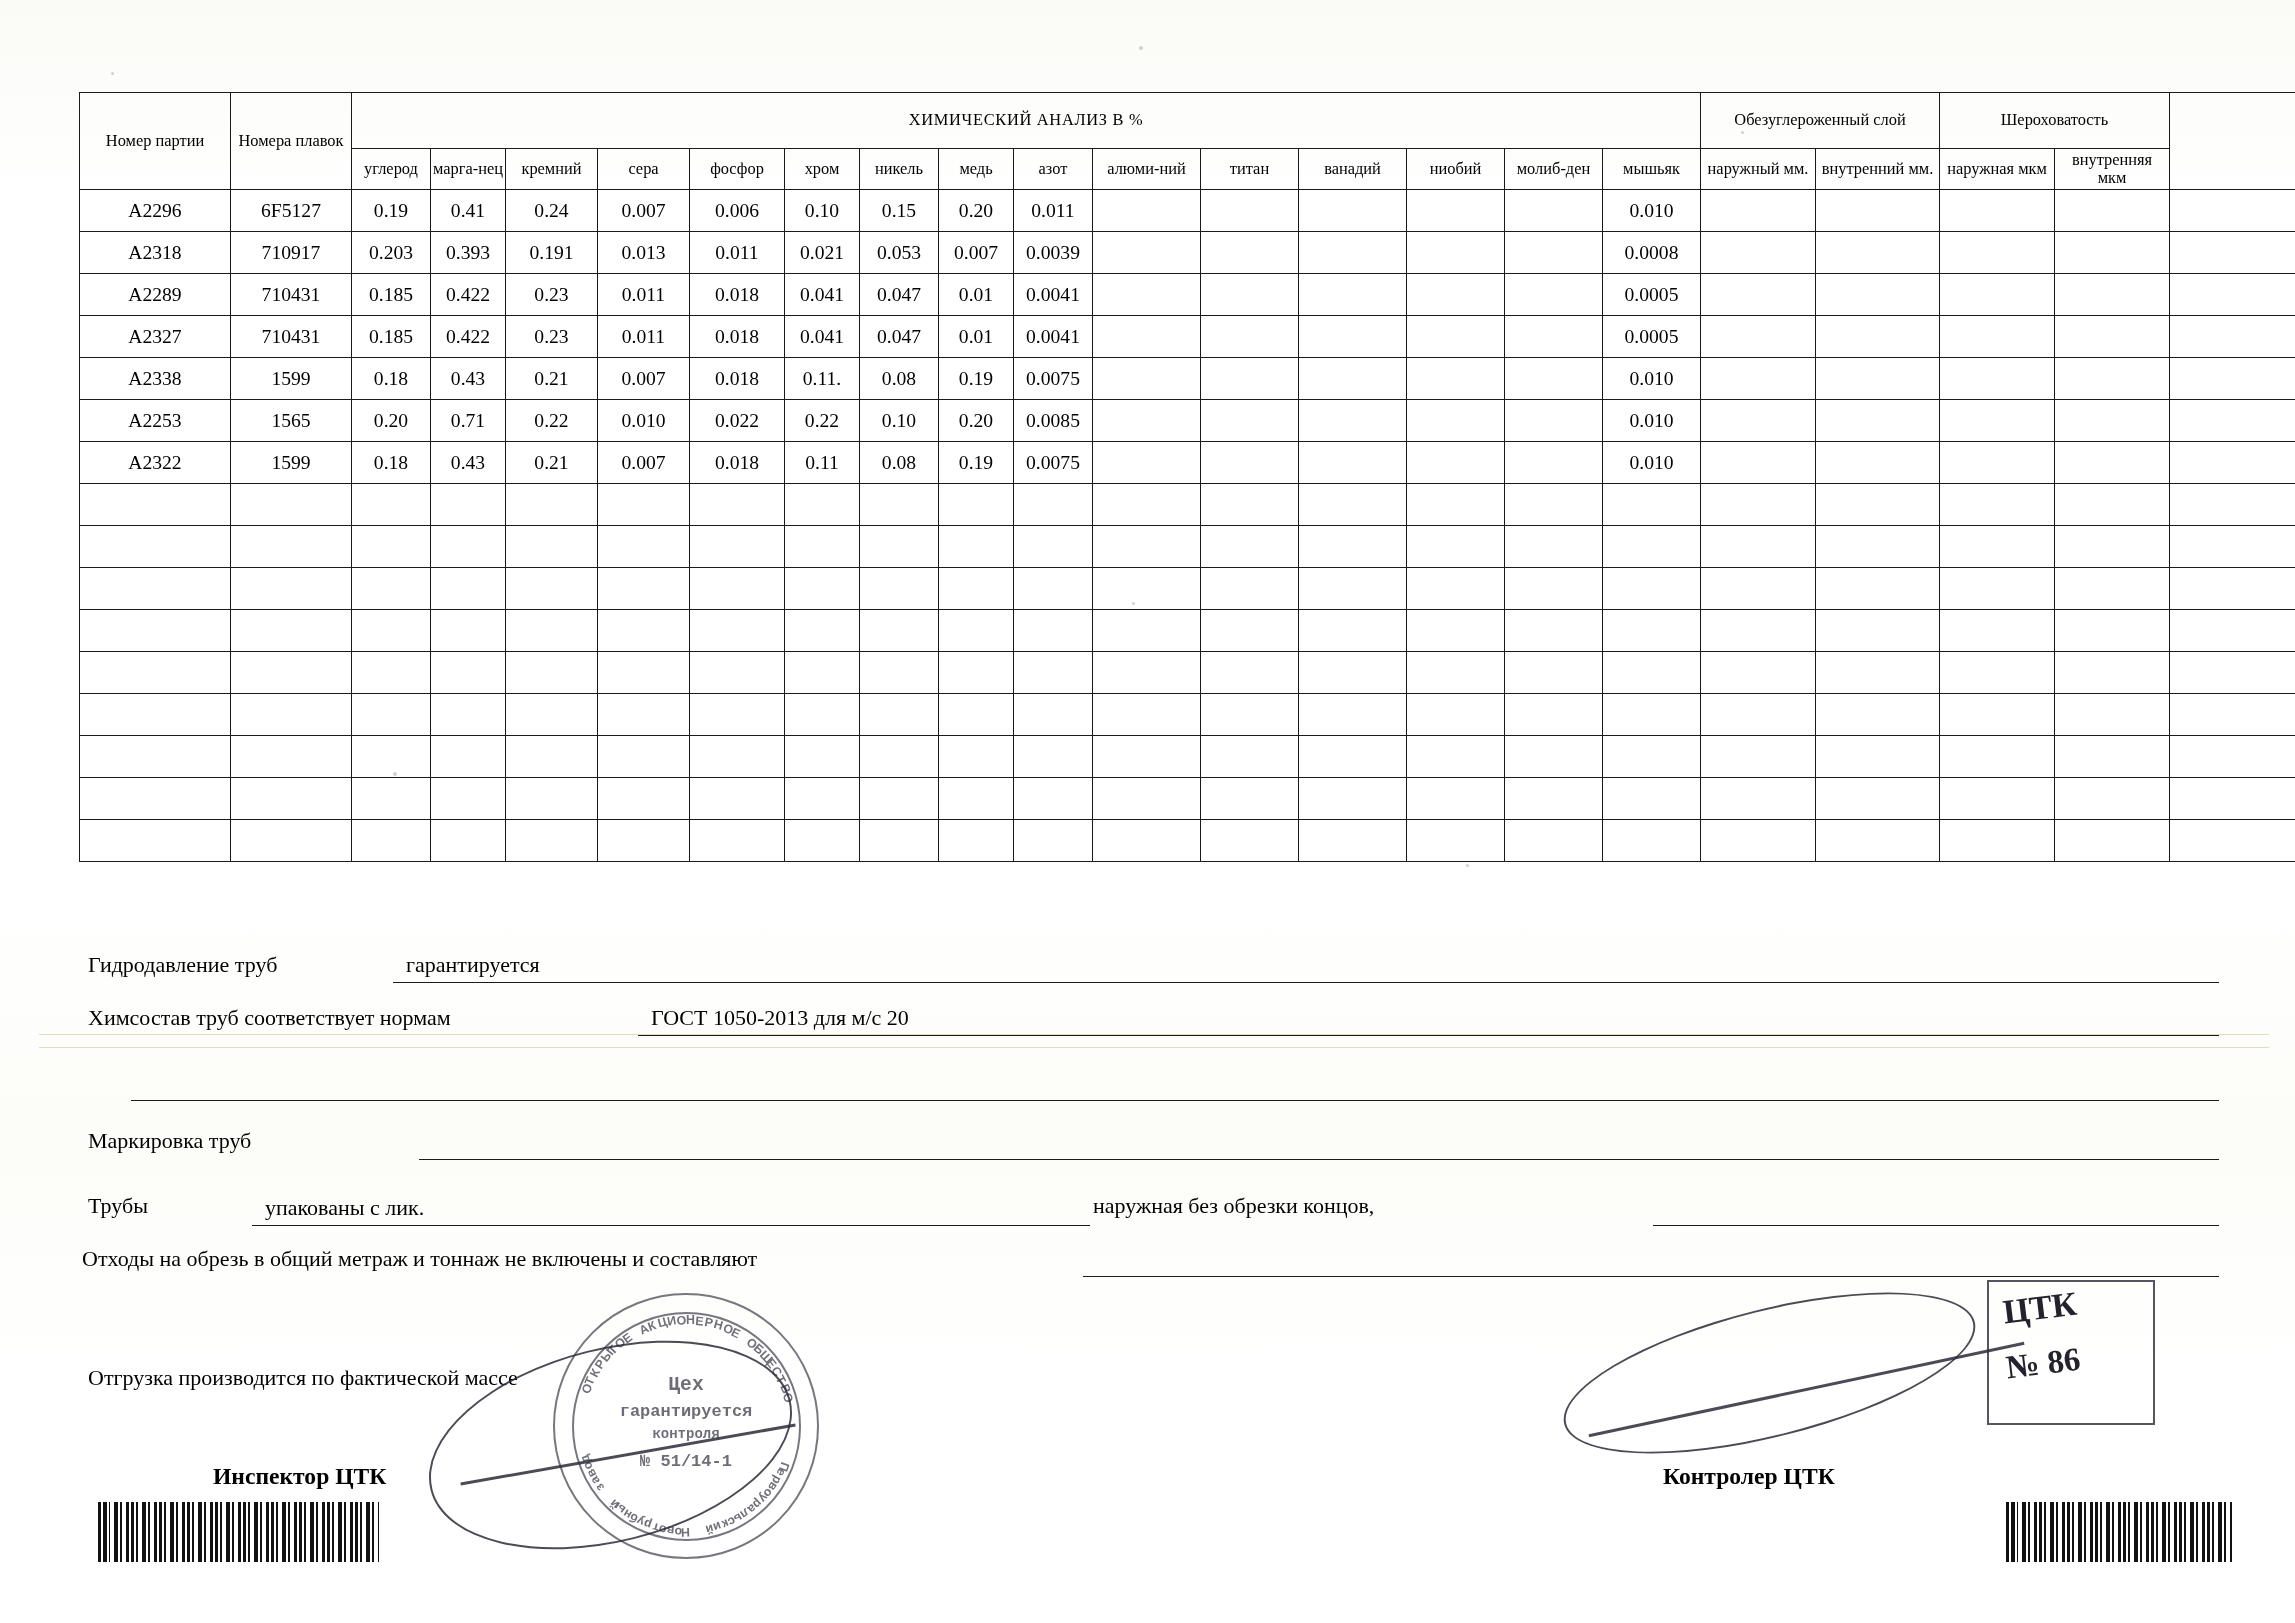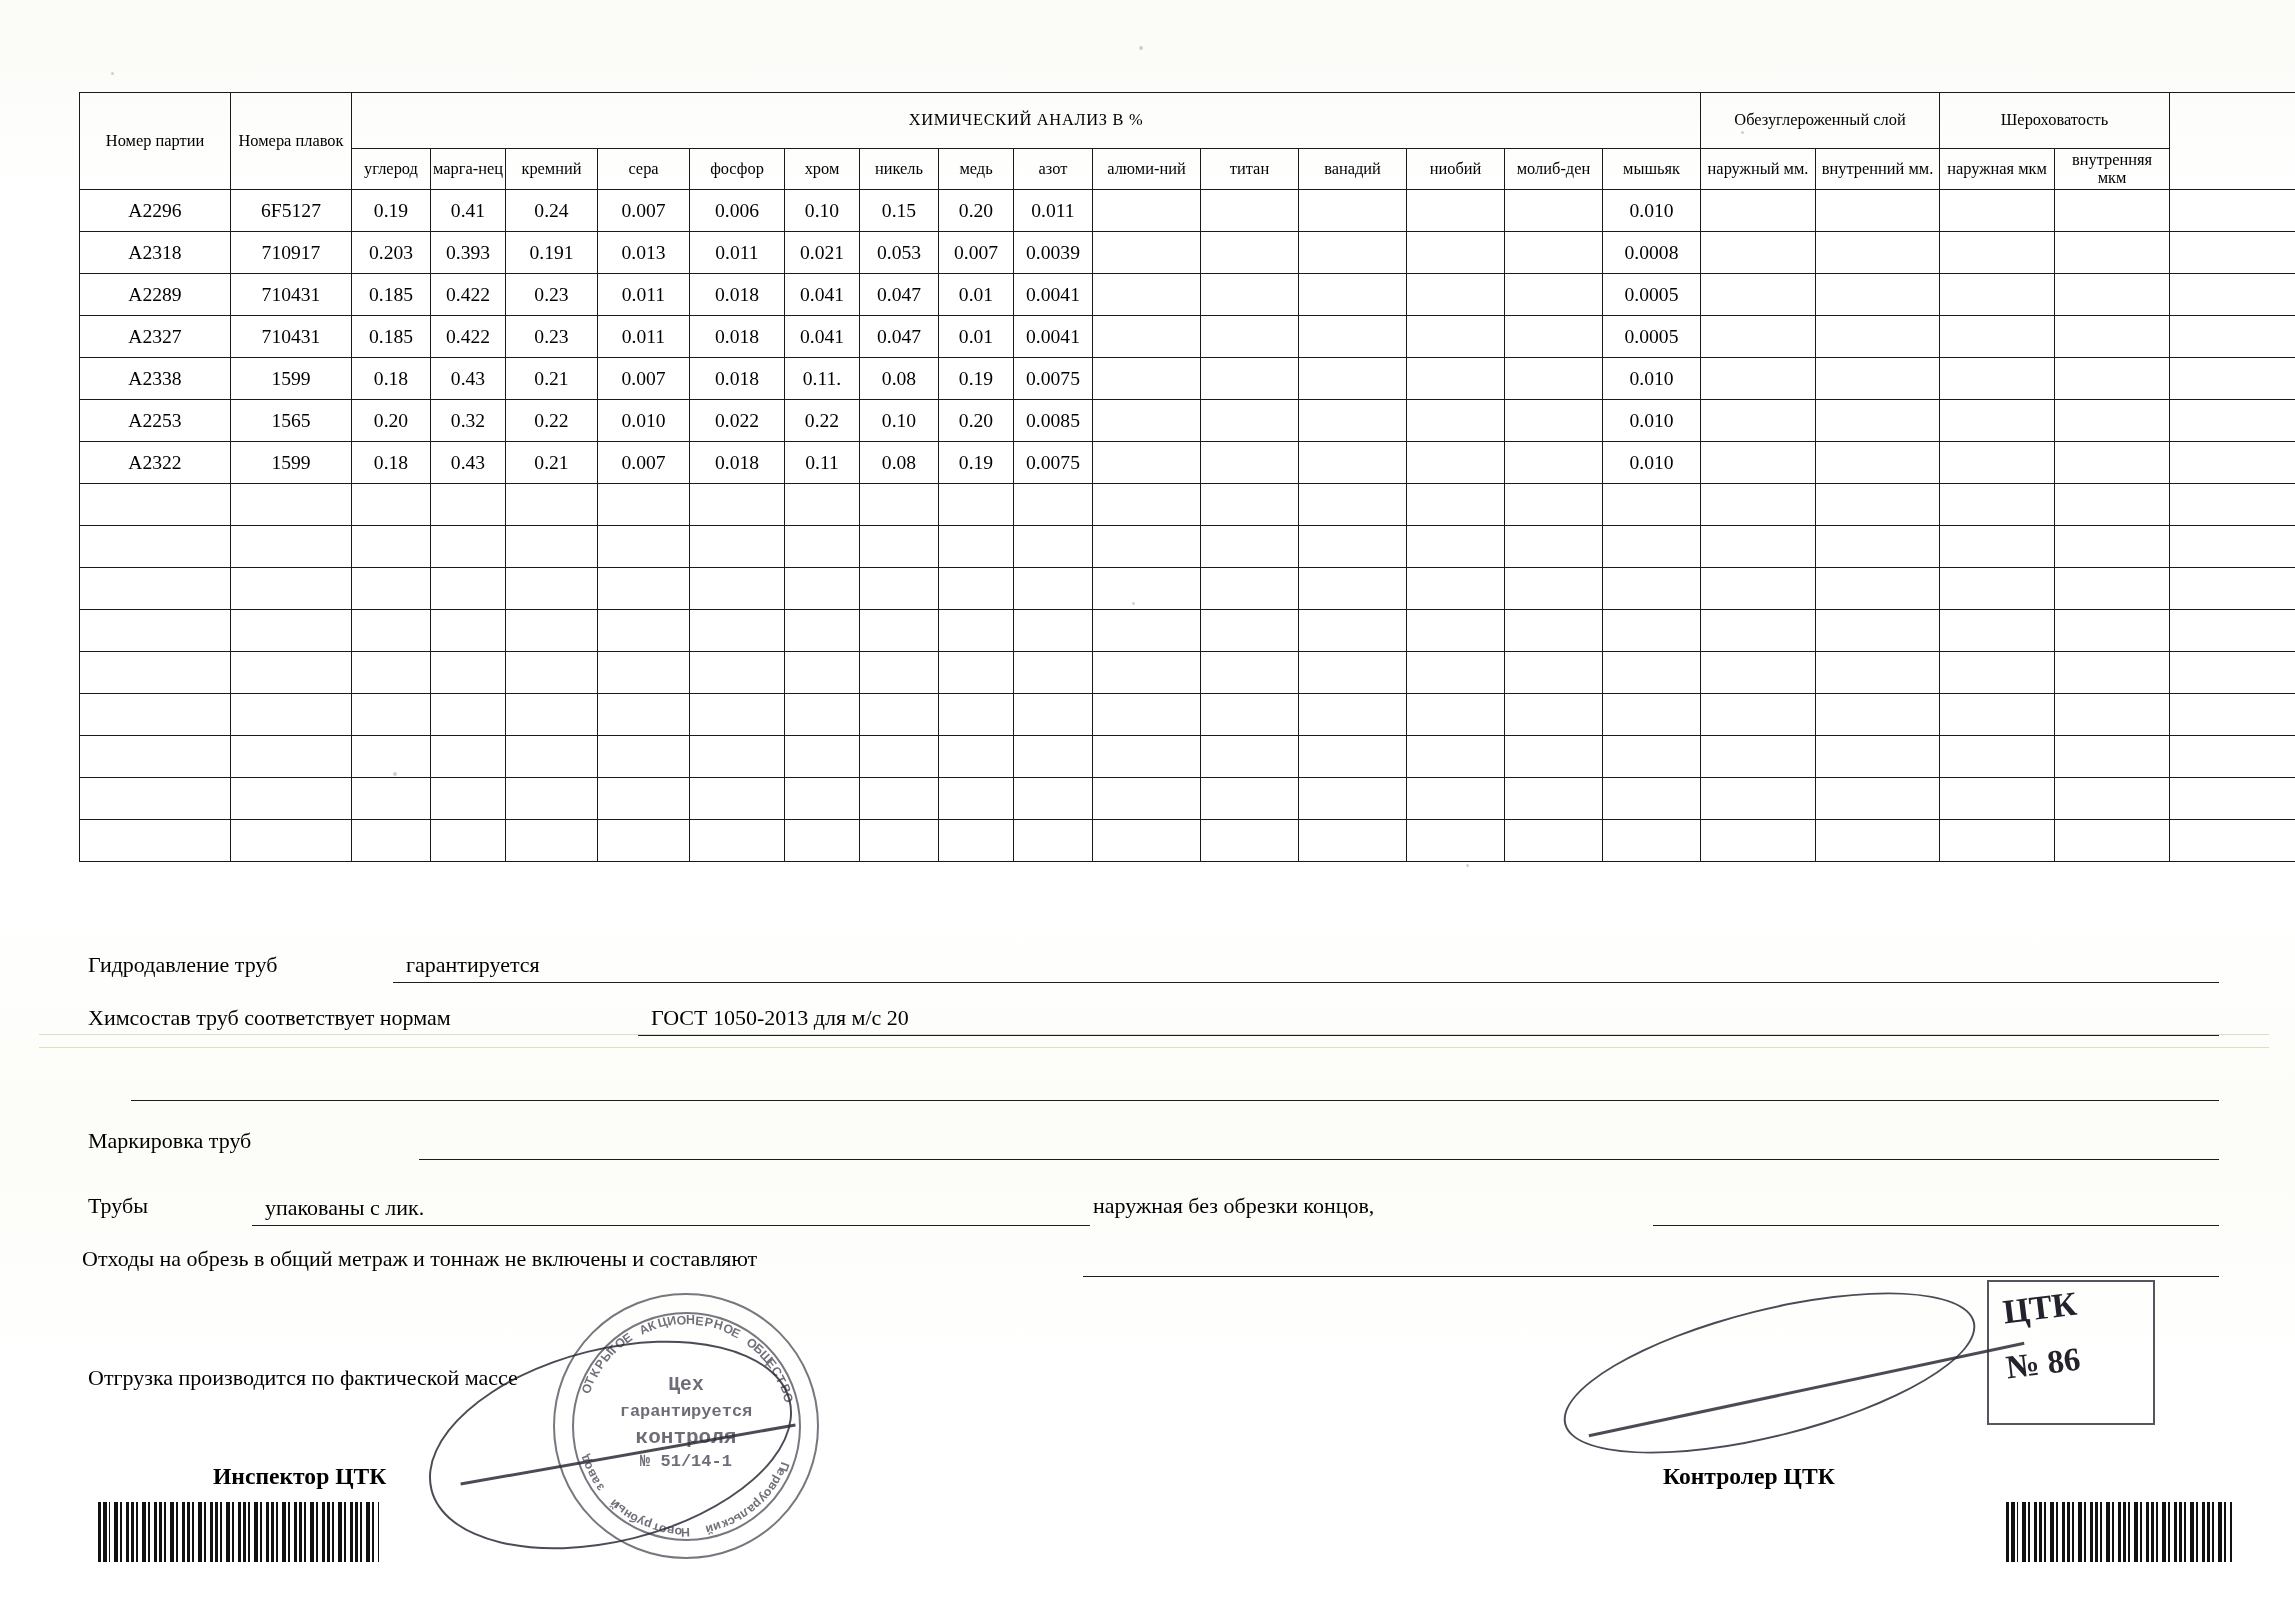--- a/index.html
+++ b/index.html
@@ -386,21 +386,21 @@
             <td class="datacell"></td>
             <td class="datacell"></td>
             <td class="datacell"></td>
             <td class="datacell"></td>
             <td class="datacell"></td>
           </tr>
           <tr>
             <td class="datacell">А2253</td>
             <td class="datacell">1565</td>
             <td class="datacell">0.20</td>
-            <td class="datacell">0.32</td>
+            <td class="datacell">0.71</td>
             <td class="datacell">0.22</td>
             <td class="datacell">0.010</td>
             <td class="datacell">0.022</td>
             <td class="datacell">0.22</td>
             <td class="datacell">0.10</td>
             <td class="datacell">0.20</td>
             <td class="datacell">0.0085</td>
             <td class="datacell"></td>
             <td class="datacell"></td>
             <td class="datacell"></td>
@@ -752,21 +752,21 @@
           <span style="transform: translate(-79px, 80px) rotate(224.545deg);"> </span>
           <span style="transform: translate(-85px, 74px) rotate(228.788deg);"> </span>
           <span style="transform: translate(-90px, 68px) rotate(233.03deg);">з</span>
           <span style="transform: translate(-95px, 61px) rotate(237.273deg);">а</span>
           <span style="transform: translate(-99px, 54px) rotate(241.515deg);">в</span>
           <span style="transform: translate(-103px, 46px) rotate(245.758deg);">о</span>
           <span style="transform: translate(-106px, 39px) rotate(250deg);">д</span>
         </div>
       <div class="ctext" style="top:79px; font-size:19.6px;">Цех</div>
       <div class="ctext" style="top:107px; font-size:17px;">гарантируется</div>
-      <div class="ctext" style="top:131px; font-size:21px;">контроля</div>
+      <div class="ctext" style="top:131px; font-size:14px;">контроля</div>
       <div class="ctext" style="top:157px; font-size:17px;">№ 51/14-1</div>
     </div>
 
     <div class="sig-ellipse" style="left:425px; top:1348px; width:367px; height:190px;"></div>
     <div class="sig-stroke" style="left:458px; top:1453px; width:340px; height:2.6px; transform:rotate(-10deg);"></div>
 
     <div class="sig-ellipse" style="left:1558px; top:1309px; width:419px; height:124px;"></div>
     <div class="sig-stroke" style="left:1584px; top:1388px; width:445px; height:2.6px; transform:rotate(-12deg);"></div>
     <div class="ctk-box" style="left:1987px; top:1280px; width:164px; height:141px;"></div>
     <div class="ctk-text" style="left:2003px; top:1289px; font-size:34px;">ЦТК</div>

